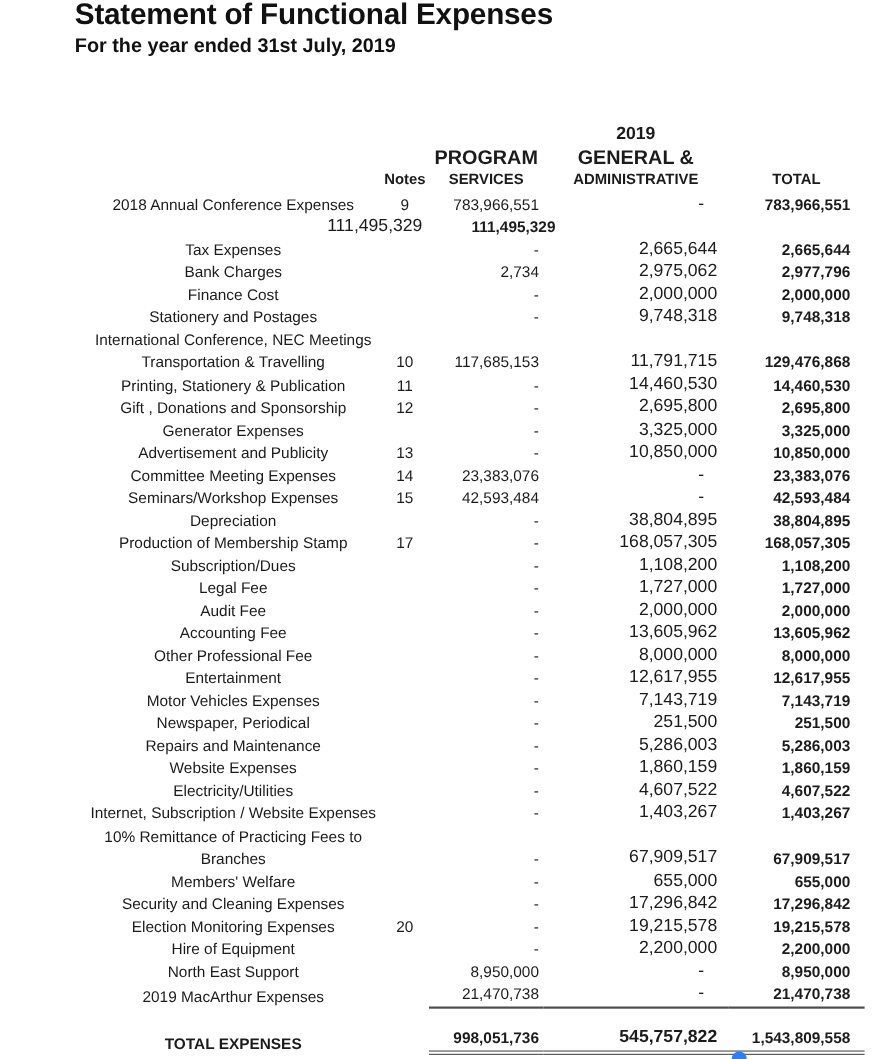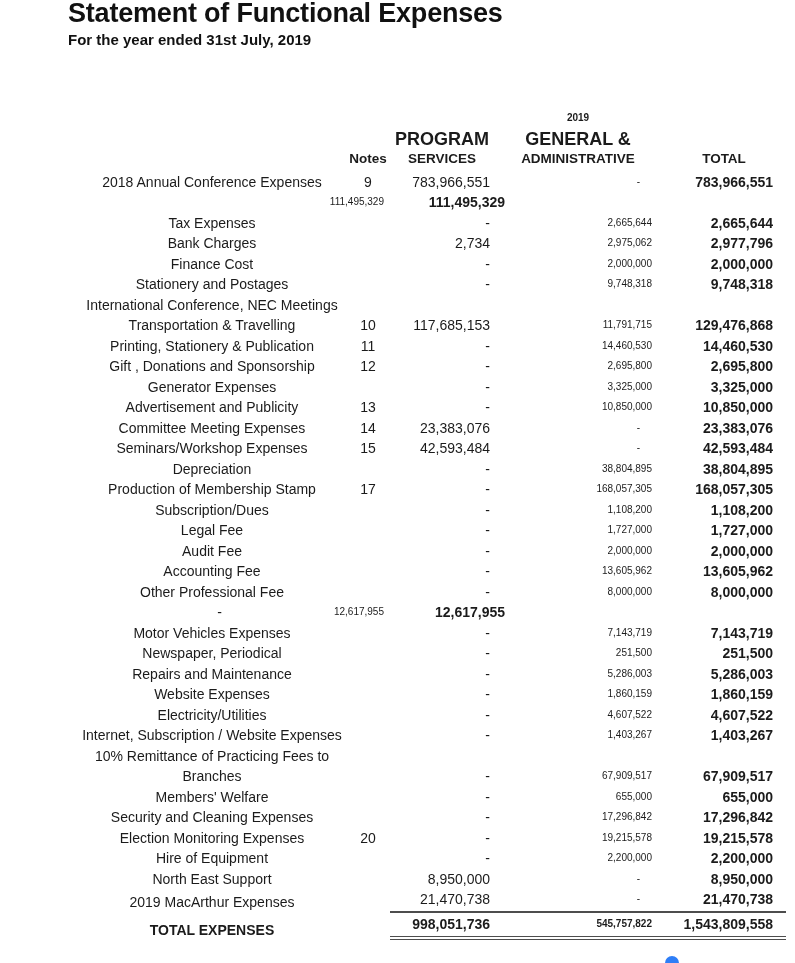--- a/index.html
+++ b/index.html
@@ -13,37 +13,37 @@
   }
   .doc-title {
     margin: -2px 0 2px 68px;
     font-size: 27px;
     font-weight: bold;
     letter-spacing: -0.2px;
     color: #111;
   }
   .doc-subtitle {
     margin-left: 68px;
-    font-size: 15px;
+    font-size: 18px;
     font-weight: bold;
     color: #111;
   }
   .table-wrap {
     margin-left: 78px;
     width: 708px;
     margin-top: 60px;
   }
   .hdr-row, .row {
     display: flex;
     align-items: flex-end;
   }
   .cell-label  { width: 268px; font-size: 14px; line-height: 20.5px; white-space: pre-line; text-align: center; }
   .cell-notes  { width: 44px;  font-size: 14px; line-height: 20.5px; text-align: center; }
   .cell-prog   { width: 104px; font-size: 14px; line-height: 20.5px; text-align: right; padding-right: 4px; }
-  .cell-admin  { width: 168px; font-size: 10px; line-height: 20.5px; text-align: right; padding-right: 10px; }
+  .cell-admin  { width: 168px; font-size: 16px; line-height: 20.5px; text-align: right; padding-right: 10px; }
   .cell-total  { width: 124px; font-size: 14px; line-height: 20.5px; text-align: right; padding-right: 13px; font-weight: bold; }
   .cell-admin.dash { padding-right: 22px; }
 
   
   .hdr-year .cell-admin { text-align: center; font-weight: bold; padding-right: 0; }
   .hdr-line2 .cell-prog, .hdr-line2 .cell-admin {
     text-align: center; font-weight: bold; font-size: 18px; padding-right: 0;
   }
   .hdr-line3 { margin-bottom: 2px; }
   .hdr-line3 .cell-notes { font-weight: bold; font-size: 13.5px; text-align: center; }
@@ -51,21 +51,21 @@
     text-align: center; font-weight: bold; font-size: 13.5px; padding-right: 0;
   }
 
   
   .row.rule-after .cell-prog,
   .row.rule-after .cell-admin,
   .row.rule-after .cell-total {
     border-bottom: 2px solid #4d4d4d;
     padding-bottom: 1px;
   }
-  .row.total-row { margin-top: 1px; }
+  .row.total-row { margin-top: 16px; }
   .row.total-row .cell-label { font-weight: bold; }
   .row.total-row .cell-prog,
   .row.total-row .cell-admin,
   .row.total-row .cell-total {
     font-weight: bold;
     border-bottom: 4px double #4d4d4d;
     padding-bottom: 2px;
   }
   .scroll-dot {
     position: absolute;
@@ -244,20 +244,21 @@
           <div class="cell-total">13,605,962</div>
         </div>
         <div class="row">
           <div class="cell-label">Other Professional Fee</div>
           <div class="cell-notes"></div>
           <div class="cell-prog">-</div>
           <div class="cell-admin">8,000,000</div>
           <div class="cell-total">8,000,000</div>
         </div>
         <div class="row">
+          <div class="cell-label">Entertainment</div>
           <div class="cell-notes"></div>
           <div class="cell-prog">-</div>
           <div class="cell-admin">12,617,955</div>
           <div class="cell-total">12,617,955</div>
         </div>
         <div class="row">
           <div class="cell-label">Motor Vehicles Expenses</div>
           <div class="cell-notes"></div>
           <div class="cell-prog">-</div>
           <div class="cell-admin">7,143,719</div>

